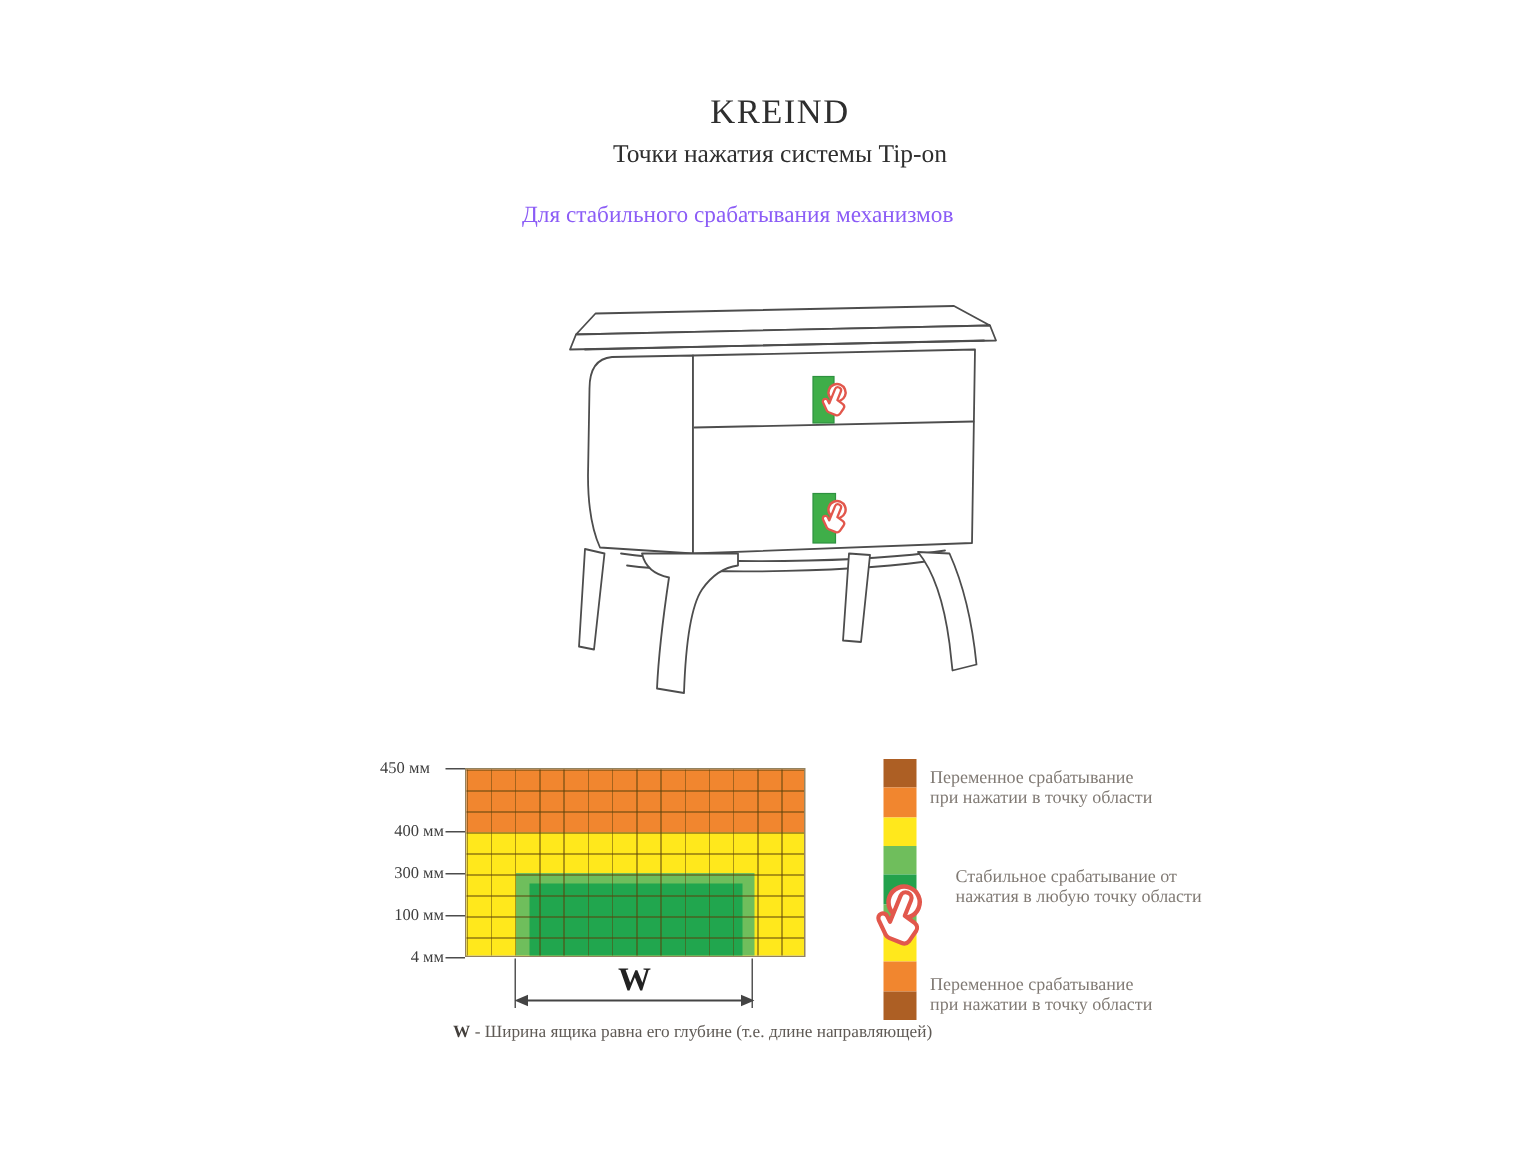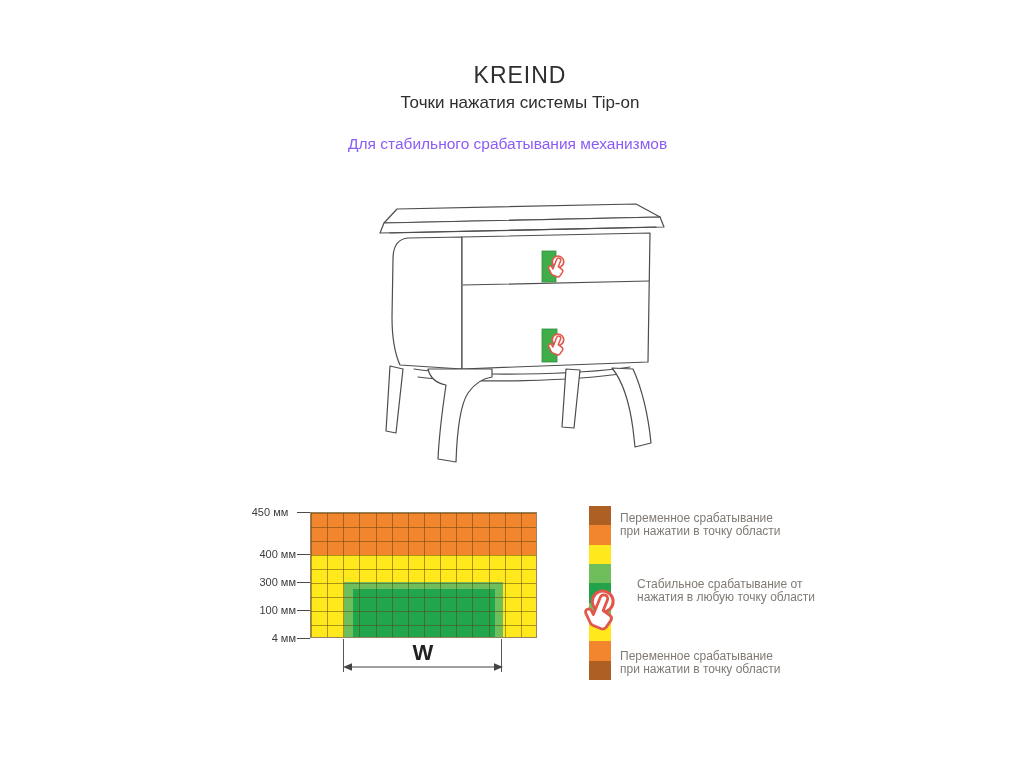--- a/index.html
+++ b/index.html
@@ -1,17 +1,17 @@
 <!DOCTYPE html>
 <html><head>
 <meta charset="utf-8">
 <style>
   html,body{margin:0;padding:0;background:#fff;}
   .stage{position:relative;width:1024px;height:768px;background:#fff;overflow:hidden;
-         font-family:Liberation Sans, sans-serif;color:#333;}
+         font-family:Liberation Serif, serif;color:#333;}
   .abs{position:absolute;}
 
   
   .brand{left:0;top:62px;width:1040px;text-align:center;font-size:23px;letter-spacing:1px;color:#2e2e2e;}
   .subtitle{left:0;top:93px;width:1040px;text-align:center;font-size:17px;color:#2e2e2e;}
   .desc{left:348px;top:133px;font-size:15.5px;line-height:21.5px;color:#8b5cf6;}
 
   
   .grid{left:310px;top:512px;width:227px;height:126px;border:1px solid rgba(90,65,10,.65);box-sizing:border-box;}
   .zone{position:absolute;}
@@ -93,20 +93,23 @@
   <div class="abs tick-dash" style="left:297px;top:638px;"></div>
 
   <div class="abs ext-line" style="left:343px;"></div>
   <div class="abs ext-line" style="left:501px;"></div>
   <div class="abs w-label">W</div>
   <svg class="abs" style="left:343px;top:661px;" width="160" height="12">
     <line x1="7" y1="6" x2="153" y2="6" stroke="#444" stroke-width="1.2"></line>
     <polygon points="0,6 9,2.2 9,9.8" fill="#444"></polygon>
     <polygon points="160,6 151,2.2 151,9.8" fill="#444"></polygon>
   </svg>
+  <div class="abs footnote">
+    <b>W</b><span>- Ширина ящика равна его глубине (т.е. длине направляющей)</span>
+  </div>
 
   <div class="abs legend-strip">
     <div style="background-color: rgb(173, 95, 36);"></div>
     <div style="background-color: rgb(241, 134, 47);"></div>
     <div style="background-color: rgb(255, 232, 28);"></div>
     <div style="background-color: rgb(111, 190, 92);"></div>
     <div style="background-color: rgb(35, 162, 76);"></div>
     <div style="background-color: rgb(111, 190, 92);"></div>
     <div style="background-color: rgb(255, 232, 28);"></div>
     <div style="background-color: rgb(241, 134, 47);"></div>

